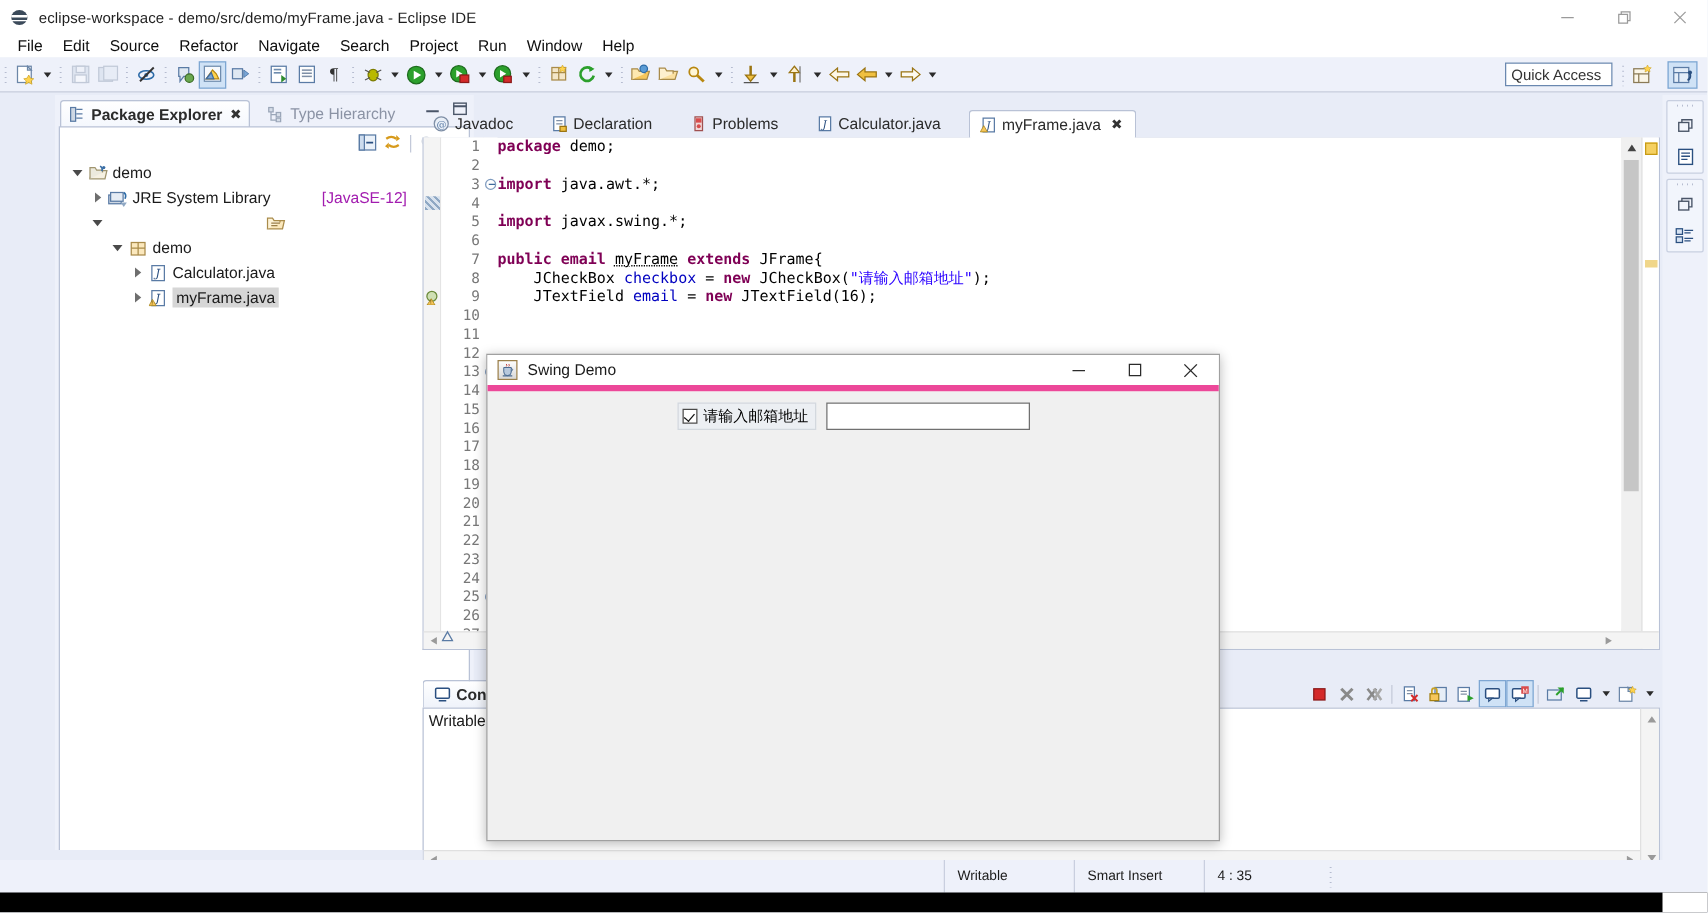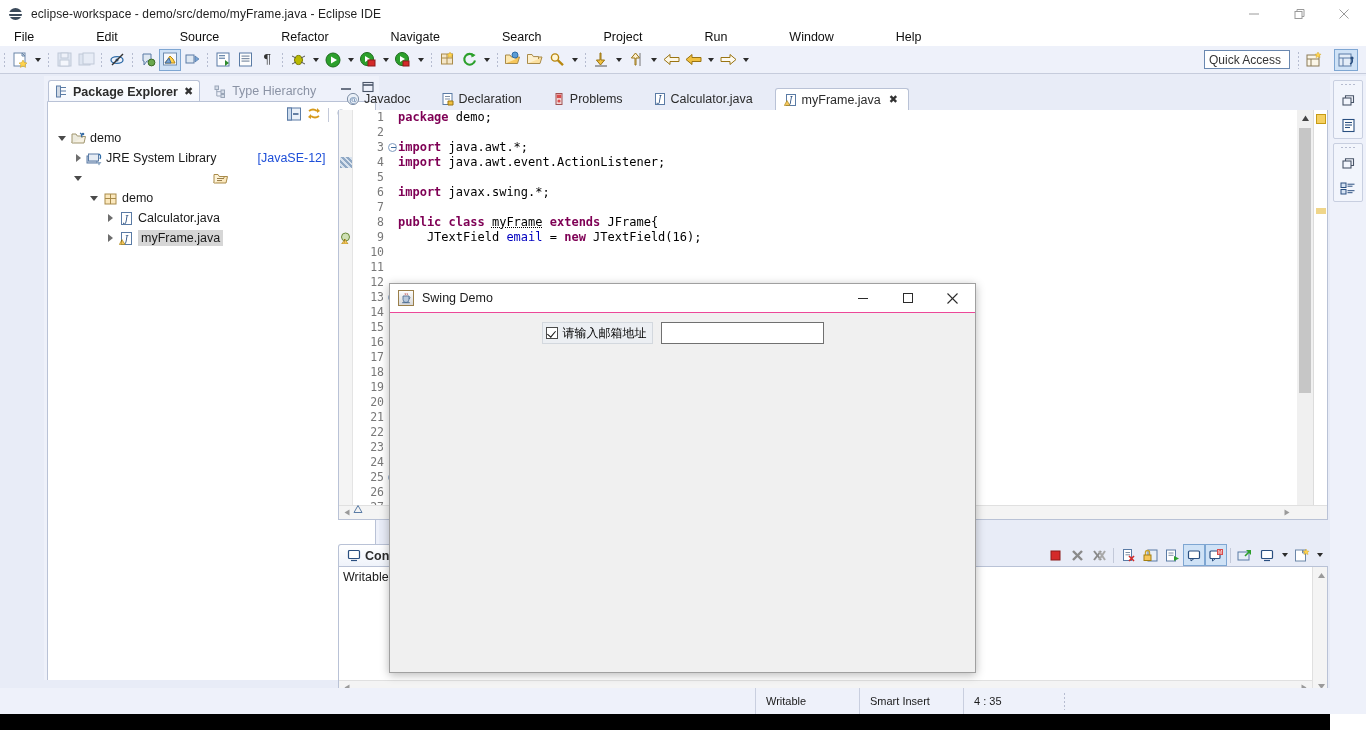--- a/index.html
+++ b/index.html
@@ -48,21 +48,20 @@
     width: 45px; height: 28px; display: flex; align-items: center; justify-content: center;
   }
   .wbtn svg { display: block; }
 
   
   #menubar {
     position: absolute; left: 0; top: 28px; width: 1366px; height: 18px;
     background: #ffffff;
     display: flex; align-items: center;
     padding-left: 6px;
-    gap: 46px;
   }
   .menu-item {
     padding: 1px 8px; font-size: 12.5px; color: #0e0e0e; line-height: 16px;
     white-space: nowrap;
   }
 
   
   #toolbar {
     position: absolute; left: 0; top: 46px; width: 1366px; height: 28px;
     background: #eef1fa;
@@ -162,21 +161,21 @@
   .chev-d {
     border-left: 4px solid transparent; border-right: 4px solid transparent;
     border-top: 5px solid #4a4a4a;
   }
   .chev-r {
     border-top: 4px solid transparent; border-bottom: 4px solid transparent;
     border-left: 5px solid #6e6e6e;
   }
   .ticon { width: 17px; height: 16px; margin-right: 3px; display:flex; align-items:center; justify-content:center;}
   .tlbl-sel { background: #d6d6d6; padding: 1px 3px; }
-  .dim { color: #1d4ed8; padding-left: 36px; }
+  .dim { color: #a21caf; padding-left: 36px; }
 
   
   #editor-area {
     position: absolute; left: 338px; top: 80px; width: 990px; height: 455px;
   }
   #ed-tabs {
     position: absolute; left: 0; top: 6px; width: 990px; height: 25px;
     display: flex; align-items: flex-end;
     border-bottom: 1px solid #b9c2d6;
   }
@@ -346,21 +345,21 @@
   
   #swing-dialog {
     position: absolute; left: 389px; top: 283px; width: 587px; height: 390px;
     background: #f0f0f0;
     border: 1px solid #a0a0a0;
     box-shadow: 0 2px 9px rgba(0,0,0,0.28);
   }
   #sd-titlebar {
     height: 29px; background: #ffffff;
     display: flex; align-items: center;
-    border-bottom: 1px solid #ec4899;
+    border-bottom: 5px solid #ec4899;
   }
   #sd-icon {
     width: 16px; height: 16px; margin-left: 8px; margin-right: 8px;
     border: 1px solid #9a7f4a; background: linear-gradient(#fdfdfd,#d8d8d8);
     display: flex; align-items: center; justify-content: center;
     font-size: 9px; color: #2c5a9a;
   }
   #sd-title { font-size: 12.5px; color: #1a1a1a; }
   .sdbtn {
     width: 45px; height: 29px; display: flex; align-items: center; justify-content: center;
@@ -928,25 +927,25 @@
           </div>
           <div class="foldmark"></div>
           <div class="foldmark">
             <span class="fold-circ"></span>
           </div>
         </div>
       <div id="code-col">
           <div class="cline"><span class="kw">package</span><span> demo;</span></div>
           <div class="cline">&nbsp;</div>
           <div class="cline"><span class="kw">import</span><span> java.awt.*;</span></div>
-          <div class="cline"><span class="kw">import</span><span> java.awt.event.ActionListener;</span></div>
           <div class="cline">&nbsp;</div>
           <div class="cline"><span class="kw">import</span><span> javax.swing.*;</span></div>
           <div class="cline">&nbsp;</div>
-          <div class="cline"><span class="kw">public class</span><span> </span><span class="underl">myFrame</span><span> </span><span class="kw">extends</span><span> JFrame{</span></div>
+          <div class="cline"><span class="kw">public email</span><span> </span><span class="underl">myFrame</span><span> </span><span class="kw">extends</span><span> JFrame{</span></div>
+          <div class="cline"><span>    JCheckBox </span><span class="fld">checkbox</span><span> = </span><span class="kw">new</span><span> JCheckBox(</span><span class="str">"请输入邮箱地址"</span><span>);</span></div>
           <div class="cline"><span>    JTextField </span><span class="fld">email</span><span> = </span><span class="kw">new</span><span> JTextField(16);</span></div>
           <div class="cline">&nbsp;</div>
           <div class="cline">&nbsp;</div>
           <div class="cline">&nbsp;</div>
           <div class="cline">&nbsp;</div>
           <div class="cline">&nbsp;</div>
           <div class="cline">&nbsp;</div>
           <div class="cline">&nbsp;</div>
           <div class="cline">&nbsp;</div>
           <div class="cline">&nbsp;</div>

